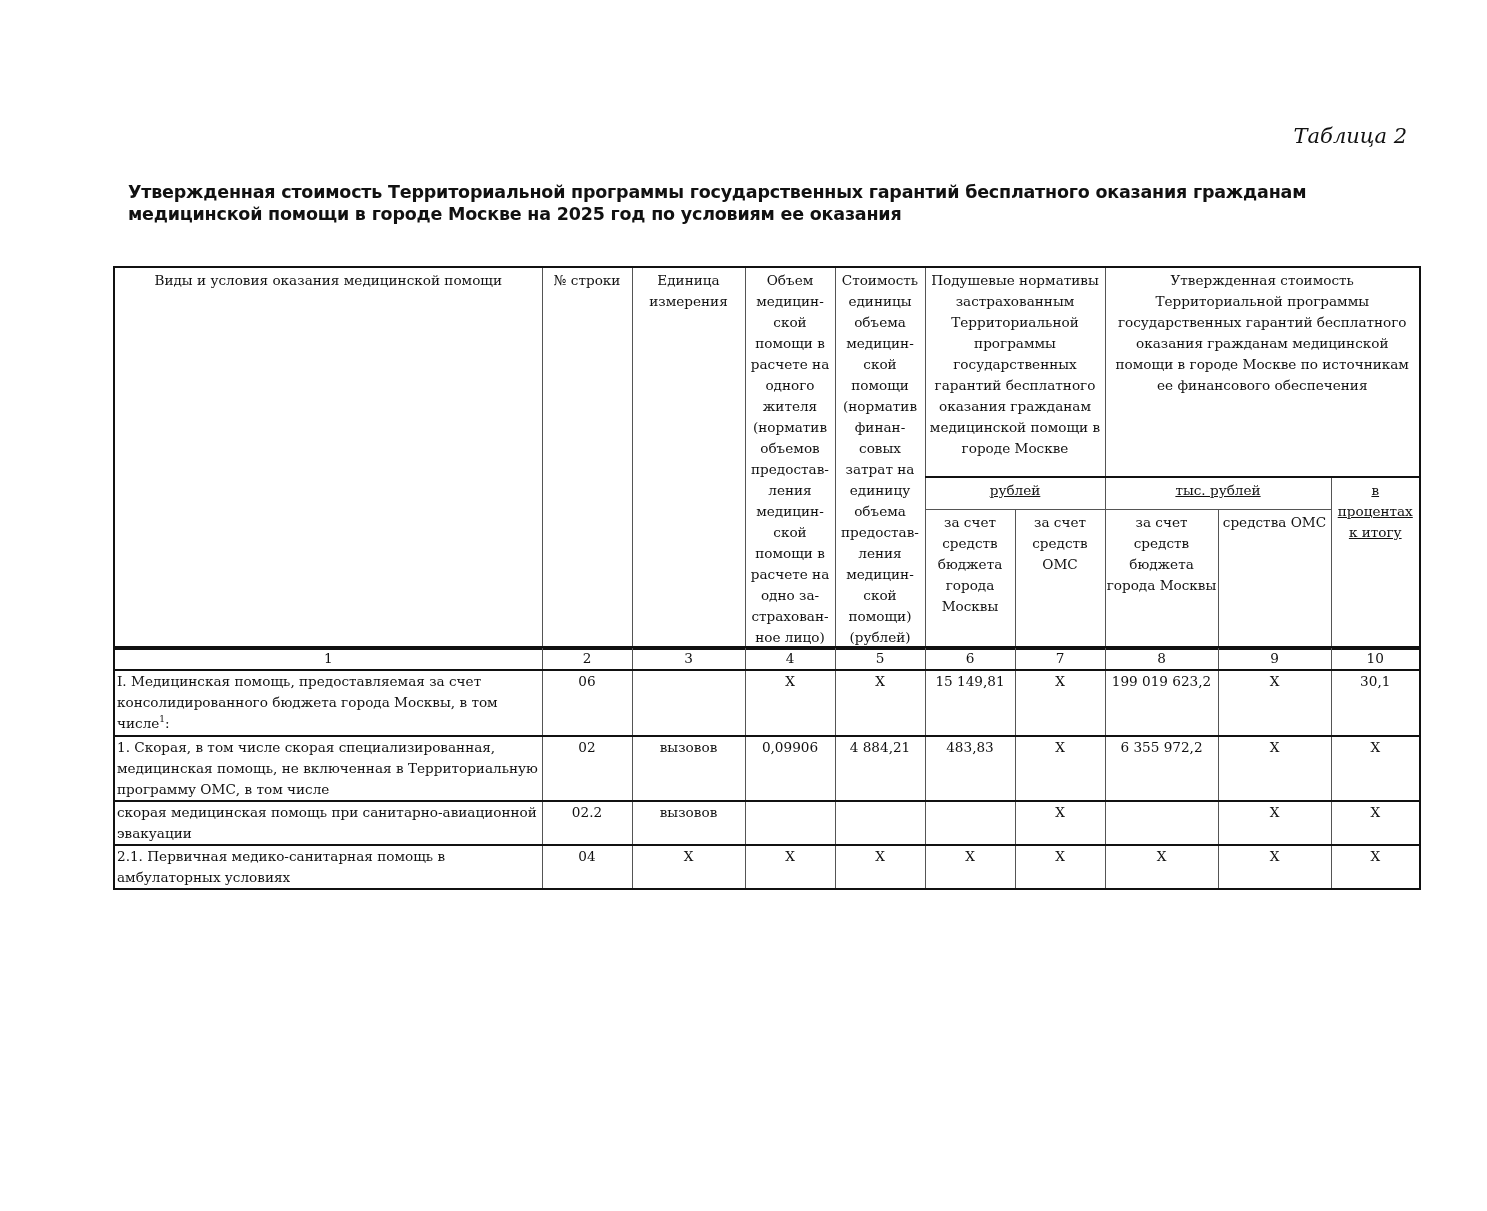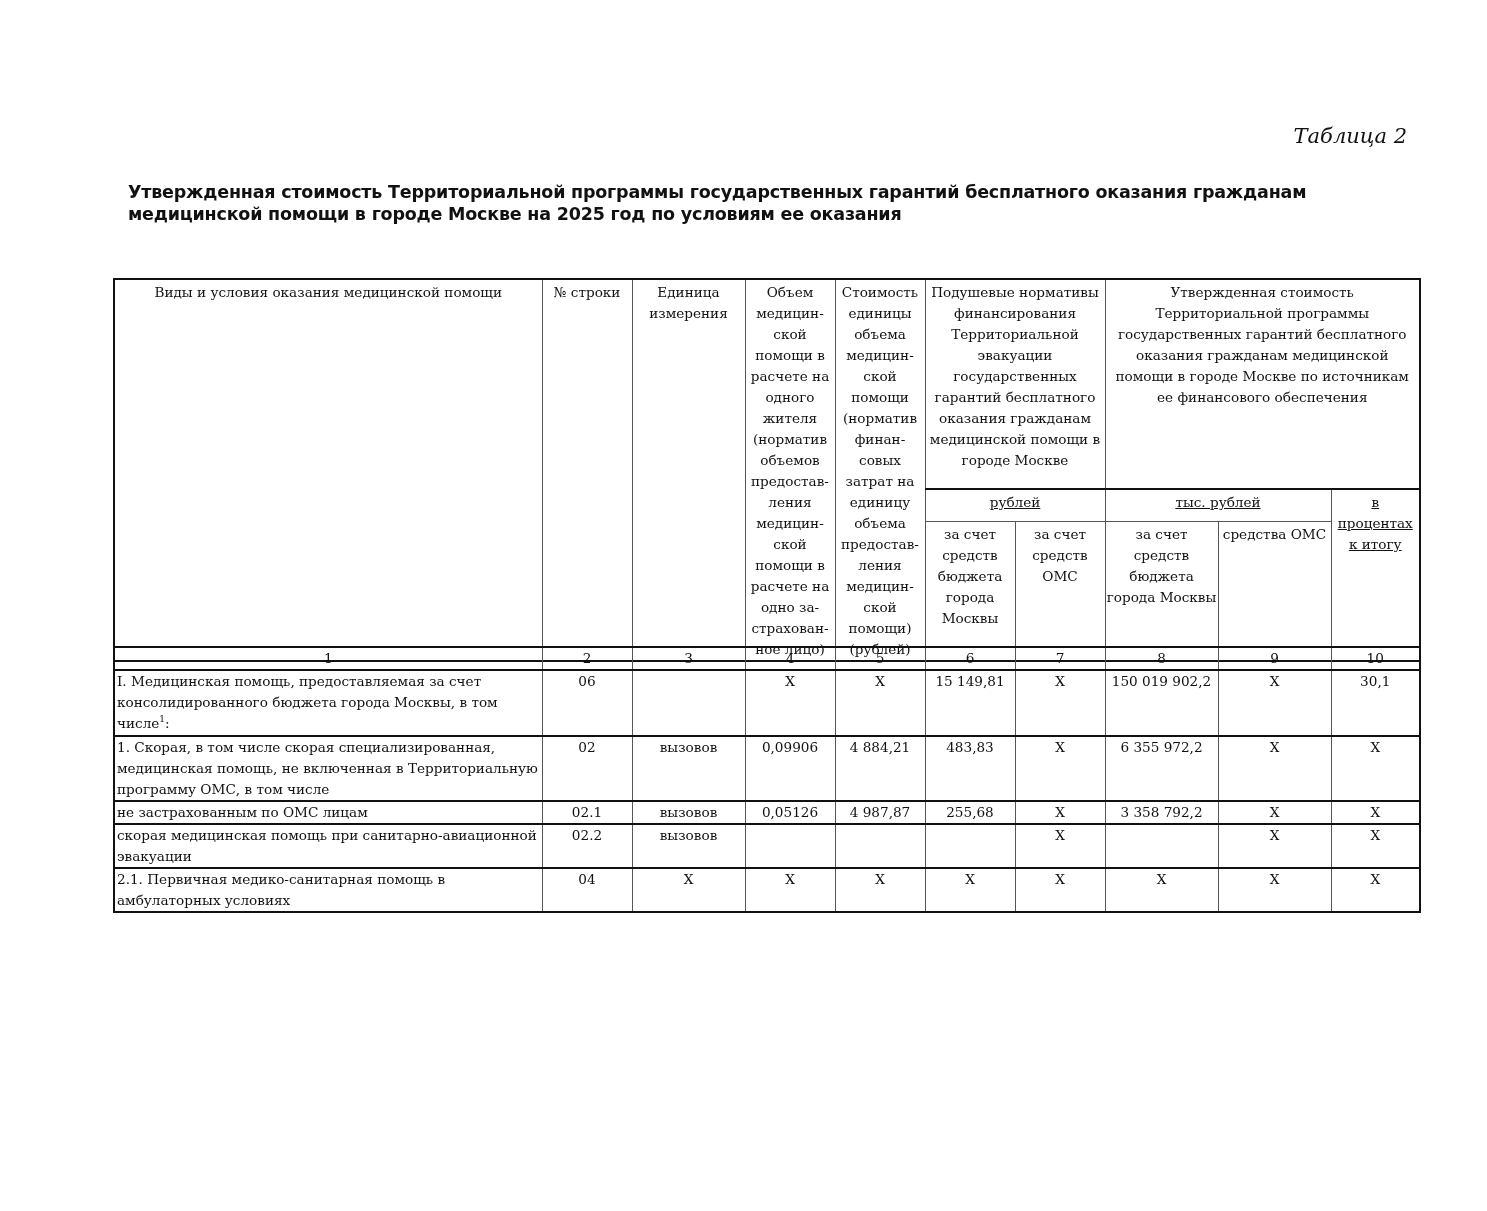--- a/index.html
+++ b/index.html
@@ -1,21 +1,21 @@
 <!DOCTYPE html>
 <html><head>
 <meta charset="utf-8">
 <style>
   html, body { margin:0; padding:0; background:#ffffff; }
   body { width:1487px; height:1211px; position:relative; overflow:hidden; font-family:"DejaVu Serif", serif; color:#111; }
   .table-label { position:absolute; top:124px; right:80px; font-family:"DejaVu Serif", serif; font-style:italic; font-size:21px; }
   .doc-title { position:absolute; left:128px; top:181px; width:1250px; font-family:"DejaVu Sans", sans-serif; font-weight:bold; font-size:17.5px; line-height:22px; letter-spacing:-0.2px; }
   .grid { position:absolute; left:113px; border-collapse:collapse; table-layout:fixed; font-size:13.6px; line-height:21px; }
   .grid td { border:1px solid #555; vertical-align:top; text-align:center; padding:0 1px; overflow:hidden; }
-  .hdr { top:266px; border:2px solid #111;margin-top:12px; }
+  .hdr { top:266px; border:2px solid #111; }
   .hdr td { padding-top:2px; }
   .body-t { top:646px; border:2px solid #111; }
   .body-t td.left { text-align:left; padding-left:2px; }
   .thick-b td { border-bottom:2px solid #111; }
   .thick-t td { border-top:2px solid #111;text-decoration:underline; }
   .sup { font-size:9px; vertical-align:super; line-height:0; }
 </style>
 </head>
 <body>
 
@@ -35,21 +35,21 @@
       <col style="width:113px">
       <col style="width:89px">
   </colgroup>
   <tbody>
       <tr style="height:210px">
     <td rowspan="3">Виды и условия оказания медицинской помощи</td>
     <td rowspan="3">№ строки</td>
     <td rowspan="3">Единица измерения</td>
     <td rowspan="3">Объем медицин-ской помощи в расчете на одного жителя (норматив объемов предостав-ления медицин-ской помощи в расчете на одно за-страхован-ное лицо)</td>
     <td rowspan="3">Стоимость единицы объема медицин-ской помощи (норматив финан-совых затрат на единицу объема предостав-ления медицин-ской помощи) (рублей)</td>
-    <td colspan="2">Подушевые нормативы финансирования Территориальной эвакуации государственных гарантий бесплатного оказания гражданам медицинской помощи в городе Москве</td>
+    <td colspan="2">Подушевые нормативы застрахованным Территориальной программы государственных гарантий бесплатного оказания гражданам медицинской помощи в городе Москве</td>
     <td colspan="3">Утвержденная стоимость Территориальной программы государственных гарантий бесплатного оказания гражданам медицинской помощи в городе Москве по источникам ее финансового обеспечения</td>
   </tr>
   <tr class="thick-t" style="height:23px">
     <td colspan="2" class="thick-b">рублей</td>
     <td colspan="2" class="thick-b">тыс. рублей</td>
     <td rowspan="2">в процентах к итогу</td>
   </tr>
   <tr style="height:140px">
     <td>за счет средств бюджета города Москвы</td>
     <td>за счет средств ОМС</td>
@@ -86,45 +86,33 @@
     <td>10</td>
   </tr>
   <tr class="thick-b" style="height:66px">
     <td class="left"><span>I. Медицинская помощь, предоставляемая за счет консолидированного бюджета города Москвы, в том числе</span><span class="sup">1</span><span>:</span></td>
     <td>06</td>
     <td></td>
     <td>X</td>
     <td>X</td>
     <td>15 149,81</td>
     <td>X</td>
-    <td>150 019 902,2</td>
+    <td>199 019 623,2</td>
     <td>X</td>
     <td>30,1</td>
   </tr>
   <tr class="thick-b" style="height:63px">
     <td class="left">1. Скорая, в том числе скорая специализированная, медицинская помощь, не включенная в Территориальную программу ОМС, в том числе</td>
     <td>02</td>
     <td>вызовов</td>
     <td>0,09906</td>
     <td>4 884,21</td>
     <td>483,83</td>
     <td>X</td>
     <td>6 355 972,2</td>
-    <td>X</td>
-    <td>X</td>
-  </tr>
-  <tr class="thick-b" style="height:21px">
-    <td class="left">не застрахованным по ОМС лицам</td>
-    <td>02.1</td>
-    <td>вызовов</td>
-    <td>0,05126</td>
-    <td>4 987,87</td>
-    <td>255,68</td>
-    <td>X</td>
-    <td>3 358 792,2</td>
     <td>X</td>
     <td>X</td>
   </tr>
   <tr class="thick-b" style="height:42px">
     <td class="left">скорая медицинская помощь при санитарно-авиационной эвакуации</td>
     <td>02.2</td>
     <td>вызовов</td>
     <td></td>
     <td></td>
     <td></td>

